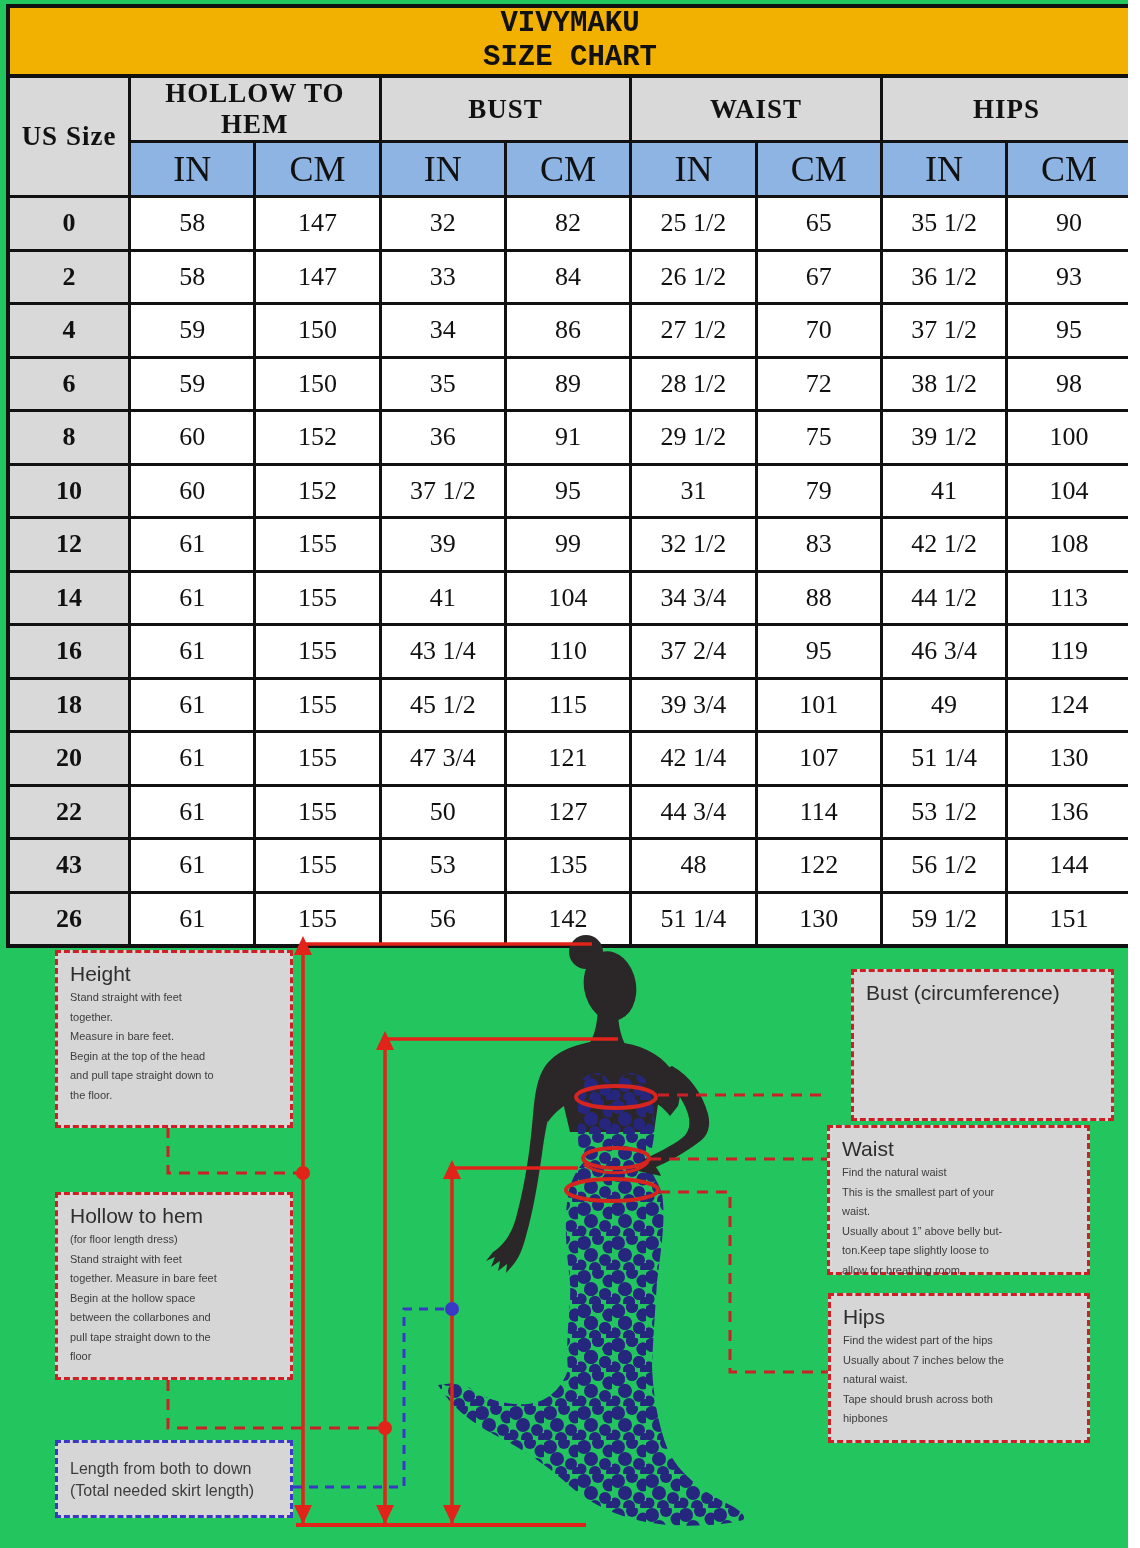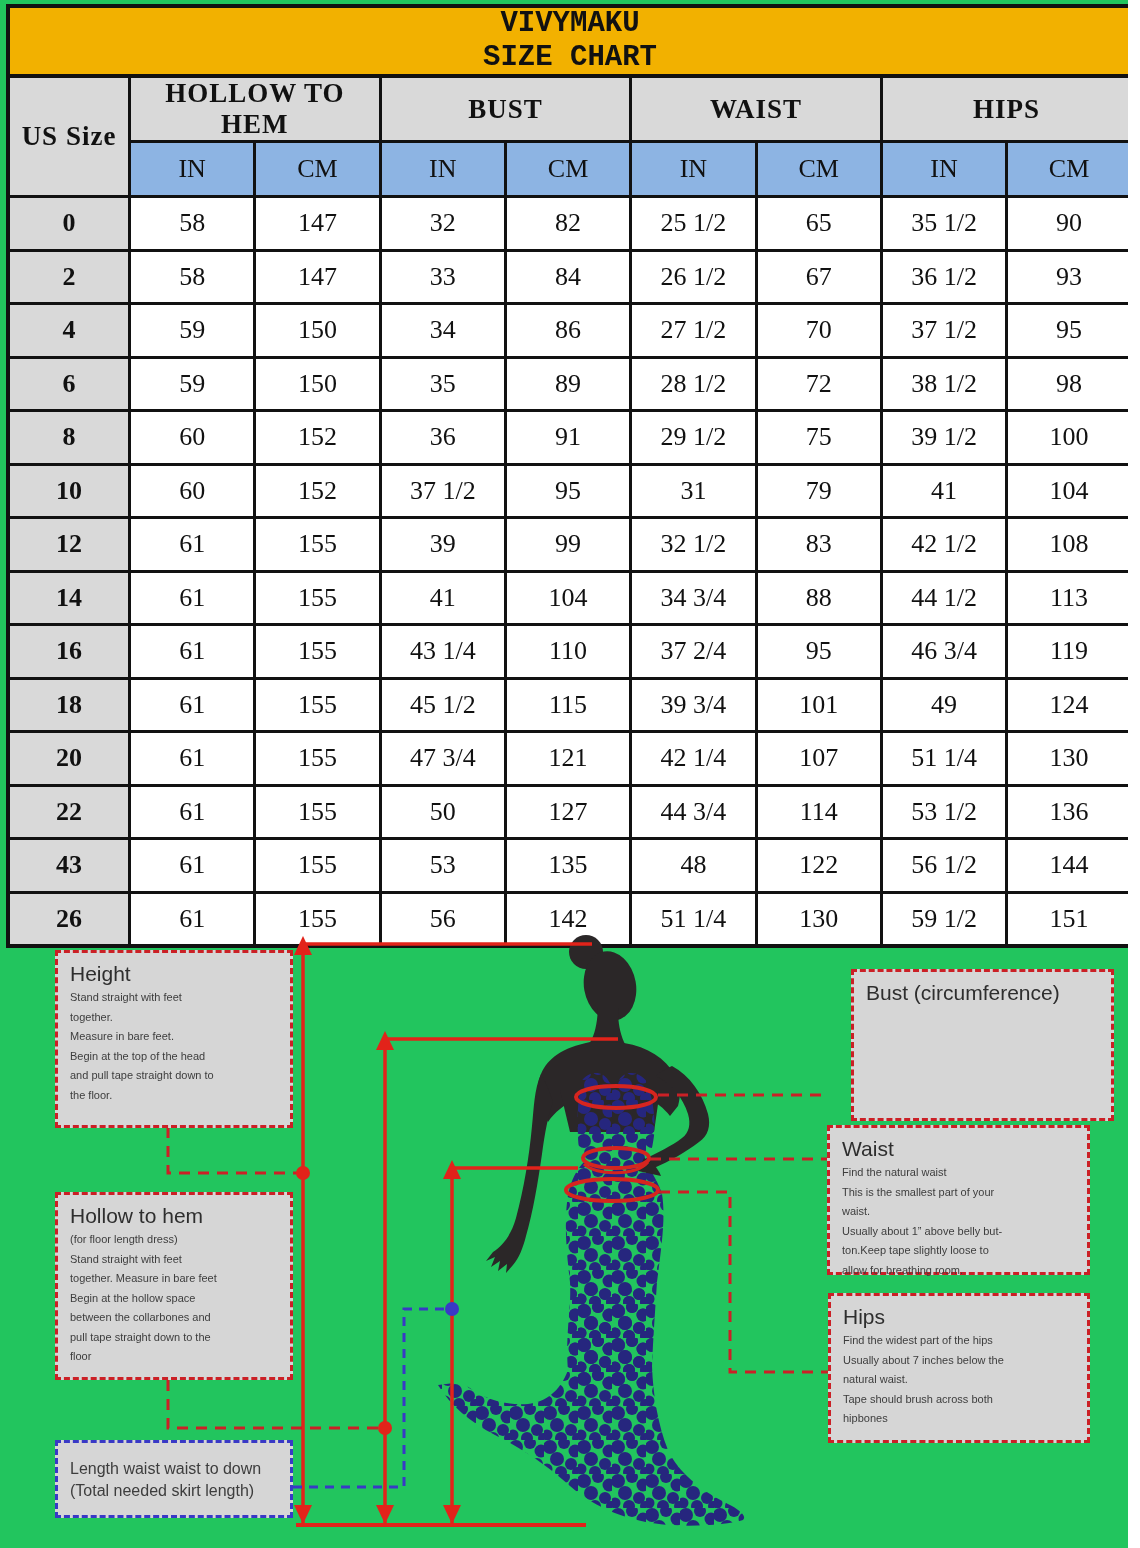--- a/index.html
+++ b/index.html
@@ -14,21 +14,21 @@
   .banner .line1{font-size:29px;line-height:34px;}
   .banner .line2{font-size:29px;line-height:34px;}
 
   table.size{position:absolute;left:6px;top:74px;width:1128px;border-collapse:collapse;
              table-layout:fixed;font-family:Liberation Serif, serif;color:#111;}
   table.size th, table.size td{border:3px solid #111;text-align:center;vertical-align:middle;
              padding:0;overflow:hidden;}
   table.size{border:4px solid #111;}
   th.corner{width:118px;background:#d9d9d9;font-size:26px;font-weight:bold;}
   tr.grp th{height:50px;background:#d9d9d9;font-size:27px;font-weight:bold;letter-spacing:1px;}
-  tr.unit th{height:52px;background:#8db4e3;font-size:26px;font-weight:normal;}
+  tr.unit th{height:52px;background:#8db4e3;font-size:36px;font-weight:normal;}
   tbody td{height:50.5px;font-size:26px;background:#ffffff;}
   tbody td.size-col{background:#d9d9d9;font-weight:bold;}
 
   
   .note{position:absolute;background:#d6d6d6;border:3px dashed #cb2026;
         padding:8px 26px 6px 12px;color:#3d3d3d;box-sizing:border-box;}
   .note .t{font-size:21px;color:#2e2e2e;line-height:26px;margin-bottom:1px;}
   .note .b{font-size:11px;line-height:19.5px;white-space:pre-line;}
   .note.blue{border-color:#3939c6;}
 
@@ -330,21 +330,21 @@
     <div class="b">(for floor length dress)
 Stand straight with feet
 together. Measure in bare feet
 Begin at the hollow space
 between the collarbones and
 pull tape straight down to the
 floor</div>
   </div>
 
   <div class="note blue" id="box-skirt">
-    <div class="b">Length waist waist to down
+    <div class="b">Length from both to down
 (Total needed skirt length)</div>
   </div>
 
   <div class="note" id="box-bust">
     <div class="t">Bust (circumference)</div>
   </div>
 
   <div class="note" id="box-waist">
     <div class="t">Waist</div>
     <div class="b">Find the natural waist

